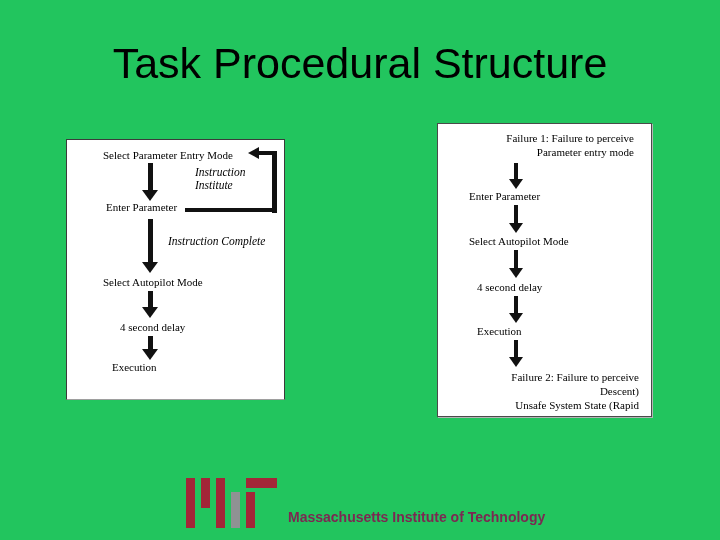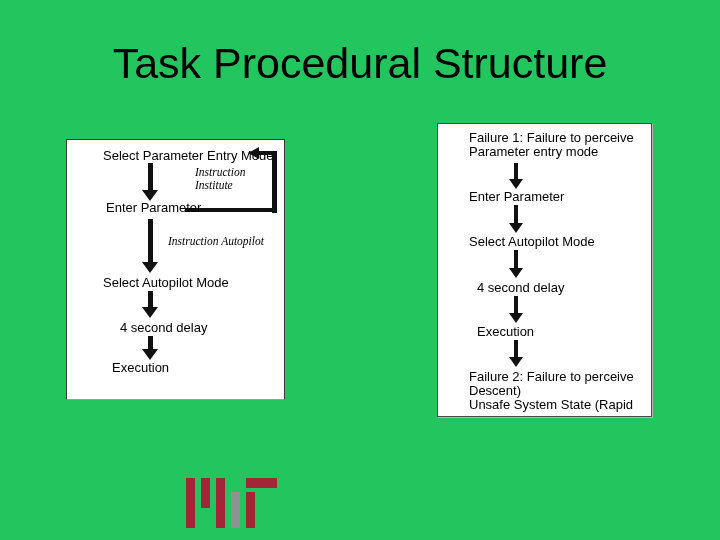--- a/index.html
+++ b/index.html
@@ -17,22 +17,22 @@
   .flowbox{position:absolute;background:#fff;box-sizing:border-box;}
   #left-box{
     left:66px;top:139px;width:219px;height:261px;
     border:1px solid #3b3b3b;border-bottom-color:#9e9e9e;padding-left:38px;
   }
   #right-box{
     left:437px;top:123px;width:215px;height:294px;
     border:1px solid #4a4a4a;box-shadow:1px 1px 0 #b4b4b4;
   }
   .step{
-    position:absolute;font-size:13px;line-height:13px;white-space:nowrap;
-    font-family:Liberation Sans, sans-serif;color:#000;
+    position:absolute;font-size:11px;line-height:13px;white-space:nowrap;
+    font-family:Liberation Serif, serif;color:#000;text-align:right;
   }
   .multiline{white-space:normal;line-height:14px;}
   .flowlabel{
     position:absolute;font-size:11.5px;line-height:13px;font-style:italic;
     white-space:nowrap;color:#000;
   }
   
   .v-arrow{position:absolute;width:16px;display:flex;flex-direction:column;align-items:center;}
   .v-arrow .stem{width:5px;background:#111;flex:1;}
   .v-arrow .head{width:0;height:0;border-left:8px solid transparent;border-right:8px solid transparent;border-top:11px solid #111;}
@@ -83,21 +83,21 @@
       <div>Institute</div>
     </div>
 
     <div class="step" style="left:39px;top:61px;">Enter Parameter</div>
 
     <div class="v-arrow" style="left:75px;top:79px;height:54px;">
       <div class="stem"></div>
       <div class="head"></div>
     </div>
 
-    <div class="flowlabel" style="left:101px;top:95px;">Instruction Autopilot</div>
+    <div class="flowlabel" style="left:101px;top:95px;">Instruction Complete</div>
 
     <div class="step" style="left:36px;top:136px;">Select Autopilot Mode</div>
 
     <div class="v-arrow" style="left:75px;top:151px;height:27px;">
       <div class="stem"></div>
       <div class="head"></div>
     </div>
 
     <div class="step" style="left:53px;top:181px;">4 second delay</div>
 
@@ -158,14 +158,15 @@
 
   <div id="mit-logo">
     <div class="bar red" style="left:0px;top:0px;width:9px;height:50px;"></div>
     <div class="bar red" style="left:15px;top:0px;width:9px;height:30px;"></div>
     <div class="bar red" style="left:30px;top:0px;width:9px;height:50px;"></div>
     <div class="bar gray" style="left:45px;top:14px;width:9px;height:36px;"></div>
     <div class="bar red" style="left:60px;top:14px;width:9px;height:36px;"></div>
     <div class="bar red" style="left:60px;top:0px;width:31px;height:10px;"></div>
   </div>
 
+  <div id="footer-text">Massachusetts Institute of Technology</div>
 
 </div>
 
 </body></html>

